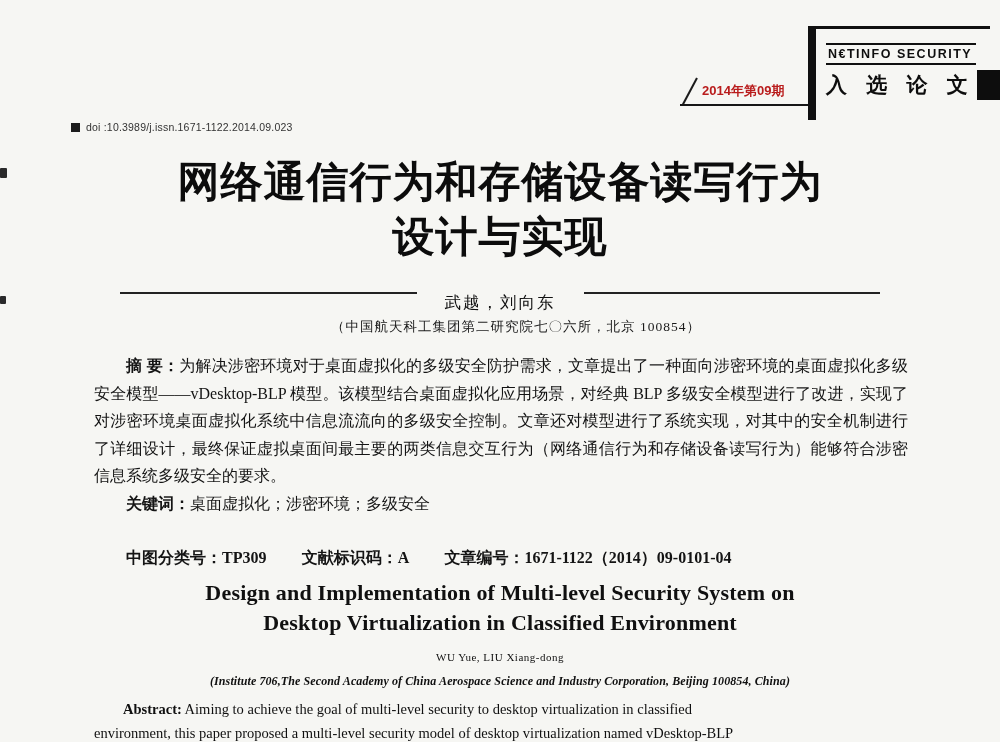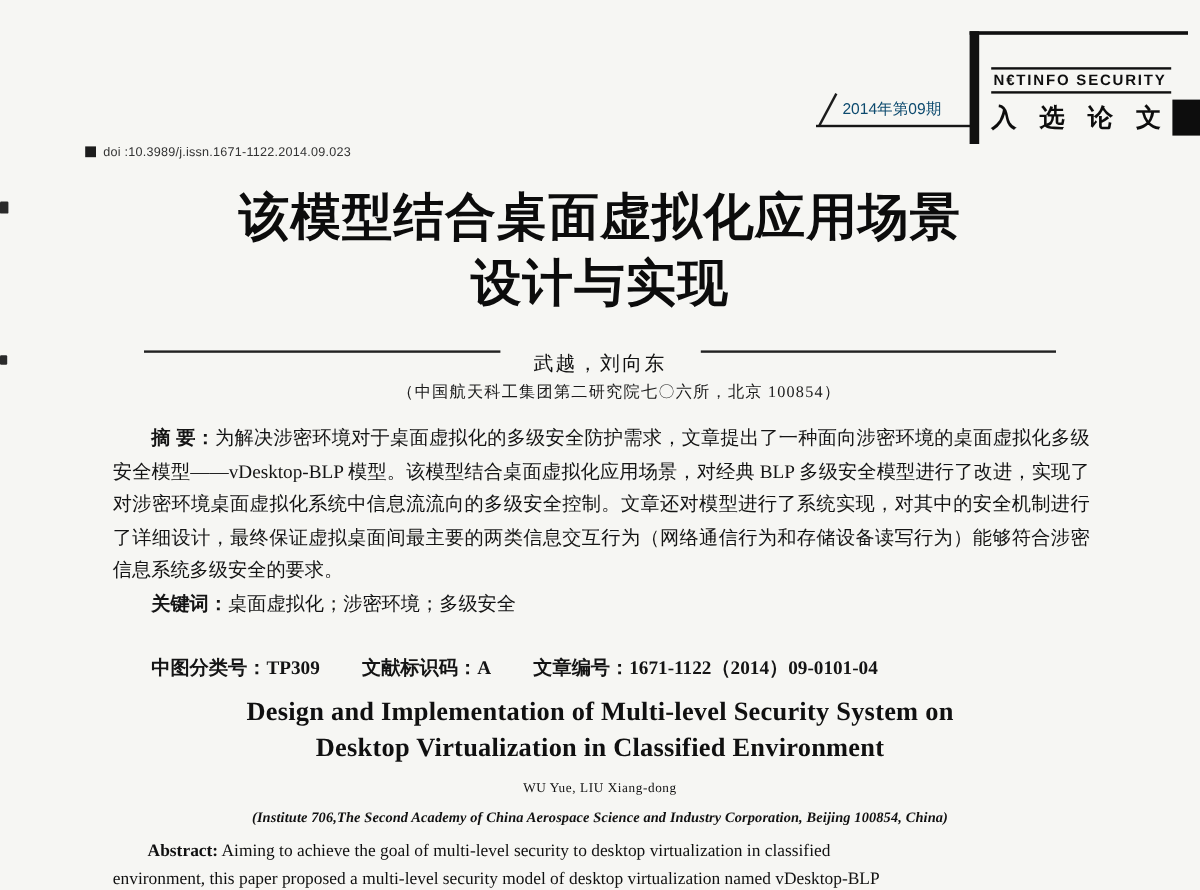--- a/index.html
+++ b/index.html
@@ -31,36 +31,36 @@
   
   .masthead { position: absolute; top: 26px; right: 10px; width: 310px; height: 94px; }
   .issue-area { position: absolute; left: 0; bottom: 14px; width: 125px; height: 34px; }
   .issue-slash {
     position: absolute; left: 2px; bottom: 2px; width: 2px; height: 30px;
     background: #1b1b1b; transform: rotate(28deg); transform-origin: bottom left;
   }
   .issue-text {
     position: absolute; left: 22px; bottom: 6px;
     font-family: "Liberation Sans", sans-serif;
-    font-weight: normal; font-size: 13px; color: #0c4a6e; white-space: nowrap;
+    font-weight: bold; font-size: 13px; color: #b91c1c; white-space: nowrap;
   }
   .issue-underline { position: absolute; left: 0; bottom: 0; width: 130px; height: 2px; background: #161616; }
 
   .logo-box {
     position: absolute; right: 0; top: 0; width: 182px; height: 94px;
     border-left: 8px solid #101010;
     border-top: 3px solid #101010;
     padding: 8px 0 0 10px;
   }
   .logo-row {
     display: inline-block;
     border-top: 2px solid #101010;
     border-bottom: 2px solid #101010;
     padding: 2px 4px 2px 2px;
-    margin-top: 19px;
+    margin-top: 6px;
     font-family: "Liberation Sans", sans-serif;
     font-weight: bold; font-size: 12.5px; letter-spacing: 1.5px;
     color: #0e0e0e; white-space: nowrap;
   }
   .badge-row { display: flex; align-items: center; margin-top: 5px; text-align: right; }
   .badge-text {
     font-weight: bold; font-size: 21px; letter-spacing: 7px;
     color: #0d0d0d; white-space: nowrap;
   }
   .badge-block { width: 34px; height: 30px; background: #0d0d0d; margin-left: 2px; flex: none; }
@@ -132,21 +132,21 @@
     <div class="logo-box">
       <span class="logo-row">N€TINFO SECURITY</span>
       <div class="badge-row">
         <span class="badge-text">入 选 论 文</span>
         <span class="badge-block"></span>
       </div>
     </div>
   </div>
 
   <div class="title-cn">
-    <div>该模型结合桌面虚拟化应用场景</div>
+    <div>网络通信行为和存储设备读写行为</div>
     <div>设计与实现</div>
   </div>
 
   <div class="author-row">
     <div class="rule"></div>
     <div class="names">武越，刘向东</div>
     <div class="rule"></div>
   </div>
 
   <div class="affiliation-cn">（中国航天科工集团第二研究院七〇六所，北京 100854）</div>

